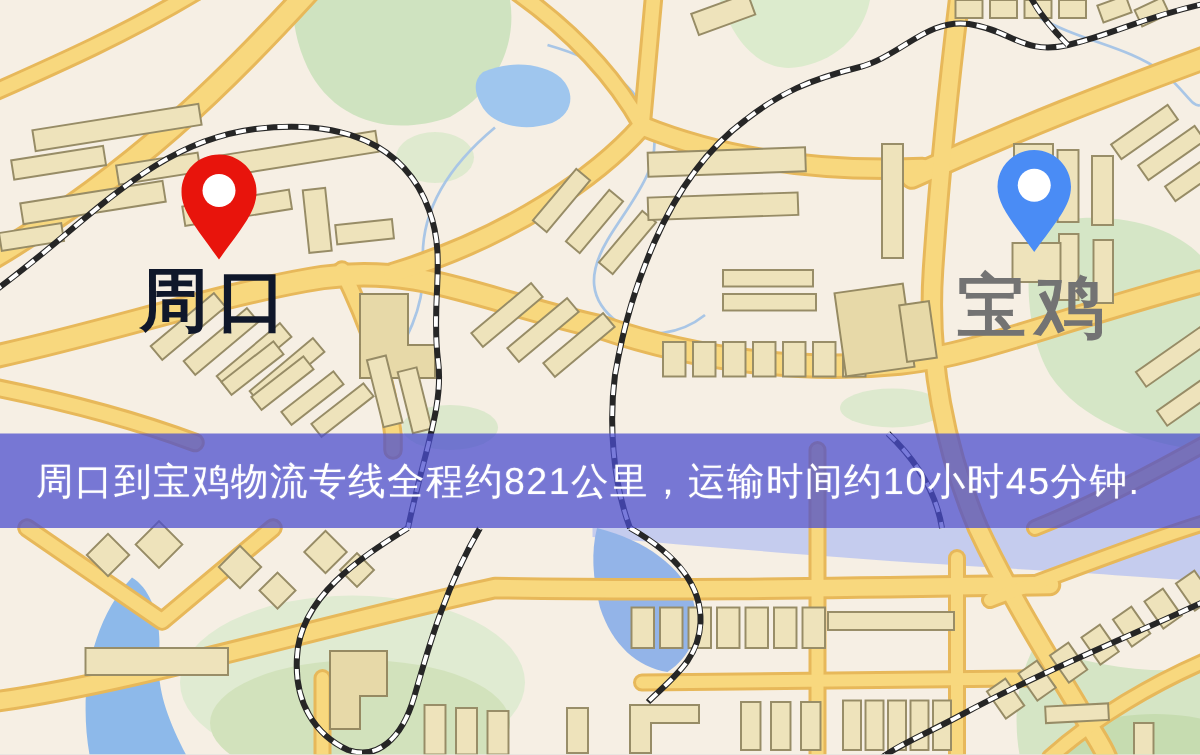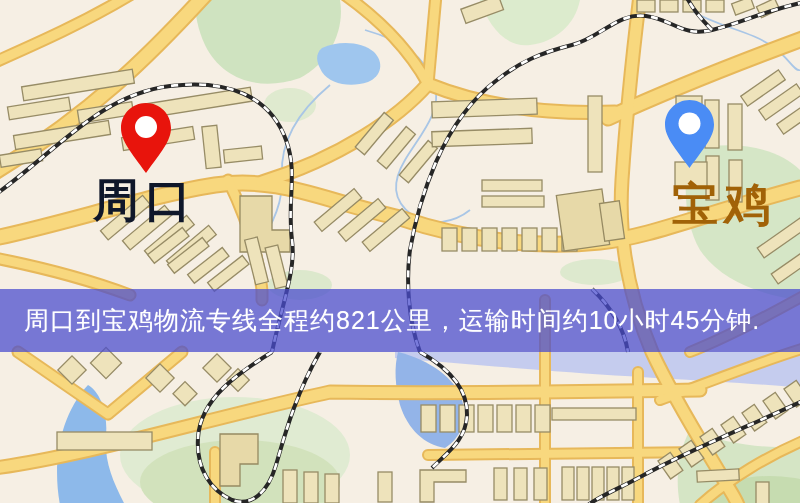--- a/index.html
+++ b/index.html
@@ -14,21 +14,21 @@
   .pin svg{display:block;}
   #origin-pin{left:118px;top:101px;width:56px;height:74px;}
   #dest-pin{left:662px;top:98px;width:55px;height:72px;}
 
   .city-label{
     position:absolute;font-size:46px;font-weight:bold;line-height:1;
     letter-spacing:6px;white-space:nowrap;
     font-family:"Liberation Sans","DejaVu Sans",sans-serif;
   }
   #origin-label{left:93px;top:177px;color:#0f172a;}
-  #dest-label{left:638px;top:181px;color:#a16207;margin-left:34px;}
+  #dest-label{left:638px;top:181px;color:#737373;}
 
   #route-banner{
     position:absolute;left:0;top:289px;width:800px;height:63px;
     background:rgba(74,77,206,0.74);
     display:flex;align-items:center;
   }
   #route-banner .banner-text{
     color:#ffffff;font-size:25px;letter-spacing:1px;
     padding-left:24px;white-space:nowrap;
     text-shadow:0 0 1px rgba(255,255,255,0.4);

